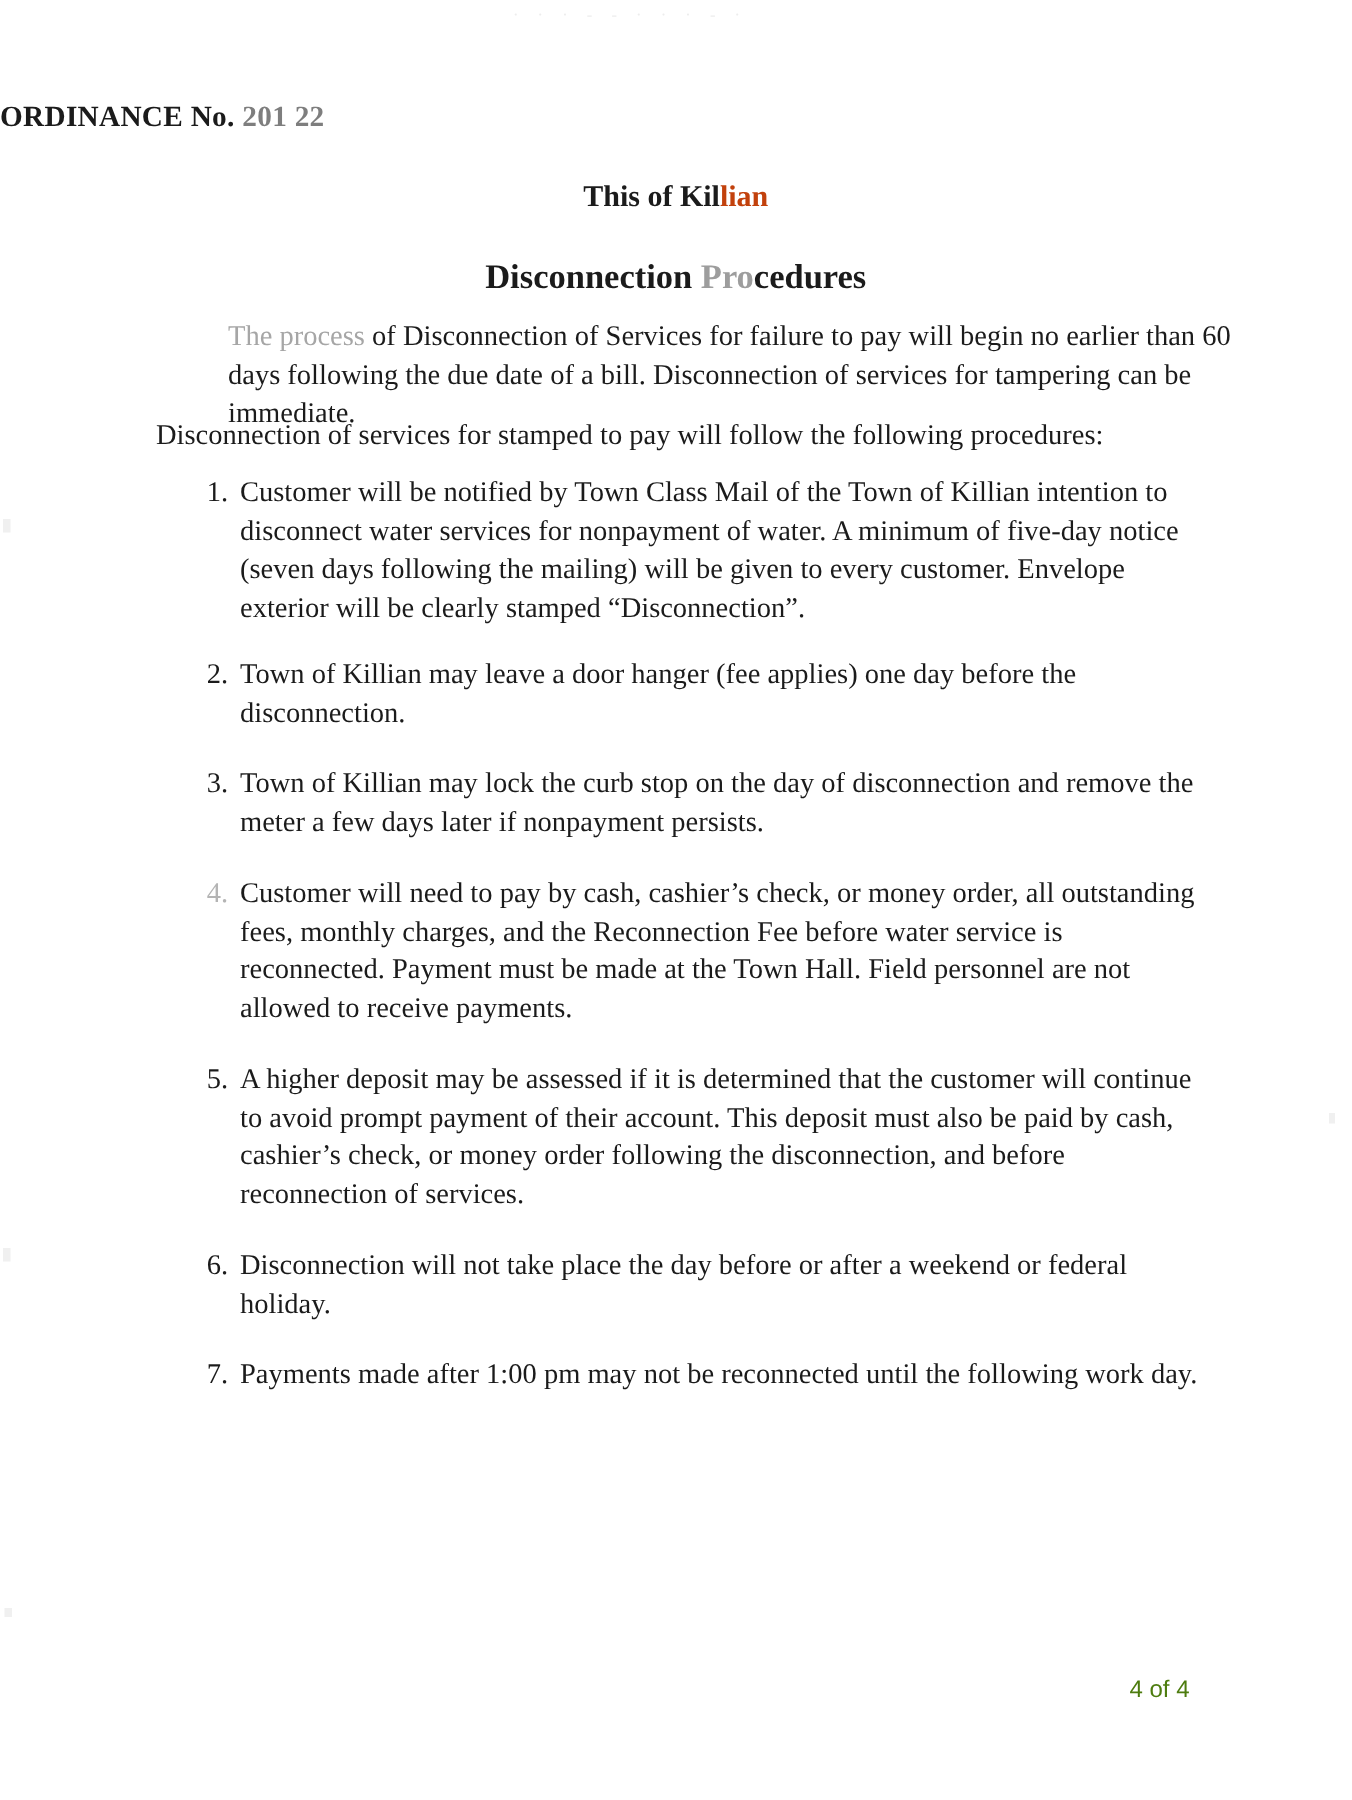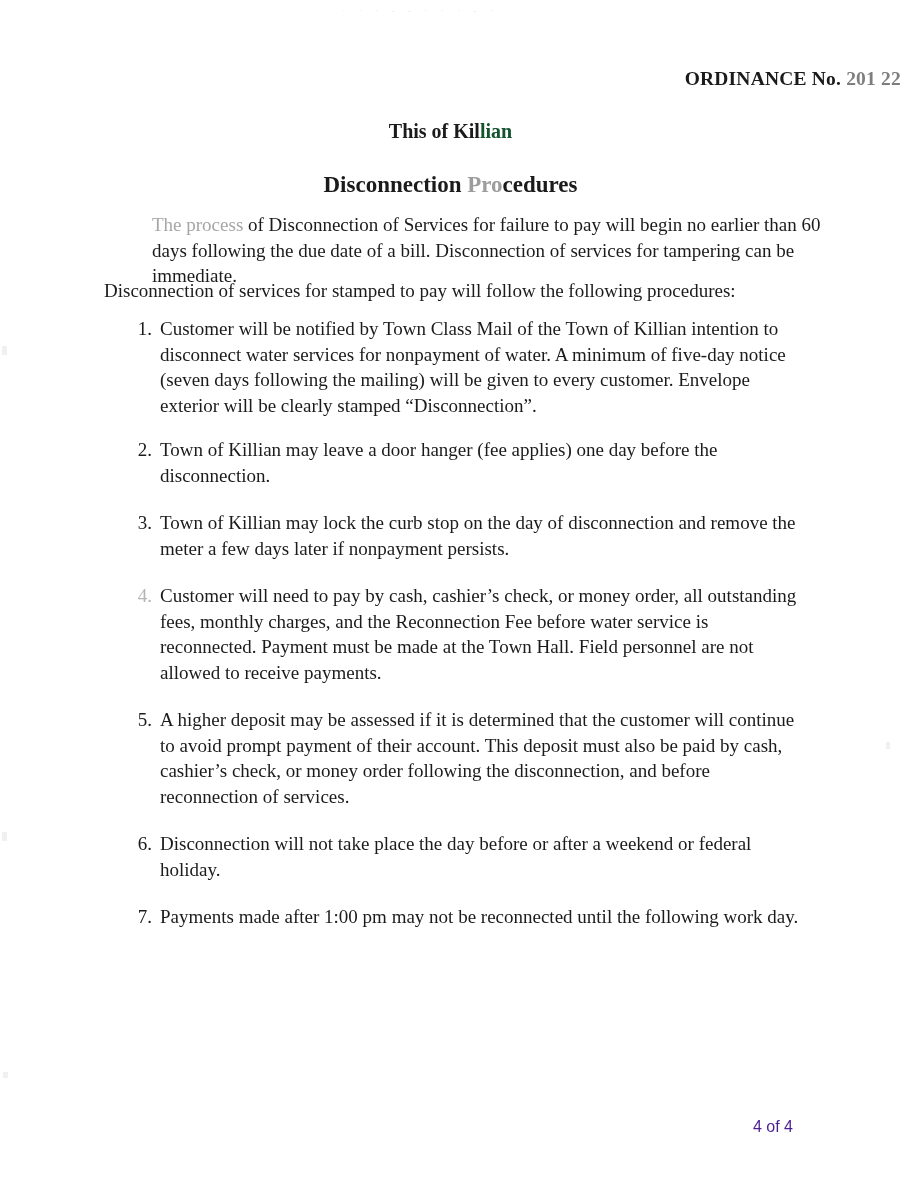--- a/index.html
+++ b/index.html
@@ -39,38 +39,38 @@
   }
 
   .content {
     position: absolute;
     left: 0;
     top: 0;
     width: 901px;
   }
 
   .title-ordinance {
-    text-align: right;
+    text-align: left;
     font-weight: bold;
     font-size: 19.5px;
     letter-spacing: 0.2px;
     margin-top: 68px;
   }
   .title-ordinance .faded-num {
     color: #7e7e7e;
     font-weight: bold;
   }
 
   .title-town {
     text-align: center;
     font-weight: bold;
     font-size: 20px;
     margin-top: 30px;
   }
-  .title-town .fade-tail { color: #14532d; }
+  .title-town .fade-tail { color: #c2410c; }
 
   .title-sub {
     text-align: center;
     font-weight: bold;
     font-size: 23px;
     margin-top: 29px;
   }
   .title-sub .fade-mid { color: #9d9d9d; }
 
   .para {
@@ -111,21 +111,21 @@
     font-size: 19px;
   }
   .num-faded { color: #b4b4b4; }
 
   .footer {
     position: absolute;
     right: 108px;
     top: 1118px;
     font-family: "Liberation Sans", "DejaVu Sans", sans-serif;
     font-size: 16px;
-    color: #4c1d95;
+    color: #4d7c0f;
   }
 </style>
 </head>
 <body>
 
 <div class="page">
 
   <div class="top-artifact">· · · - - · · · - ·</div>
   <div class="edge-mark" style="left:2px; top:346px;"></div>
   <div class="edge-mark" style="left:2px; top:832px;"></div>

